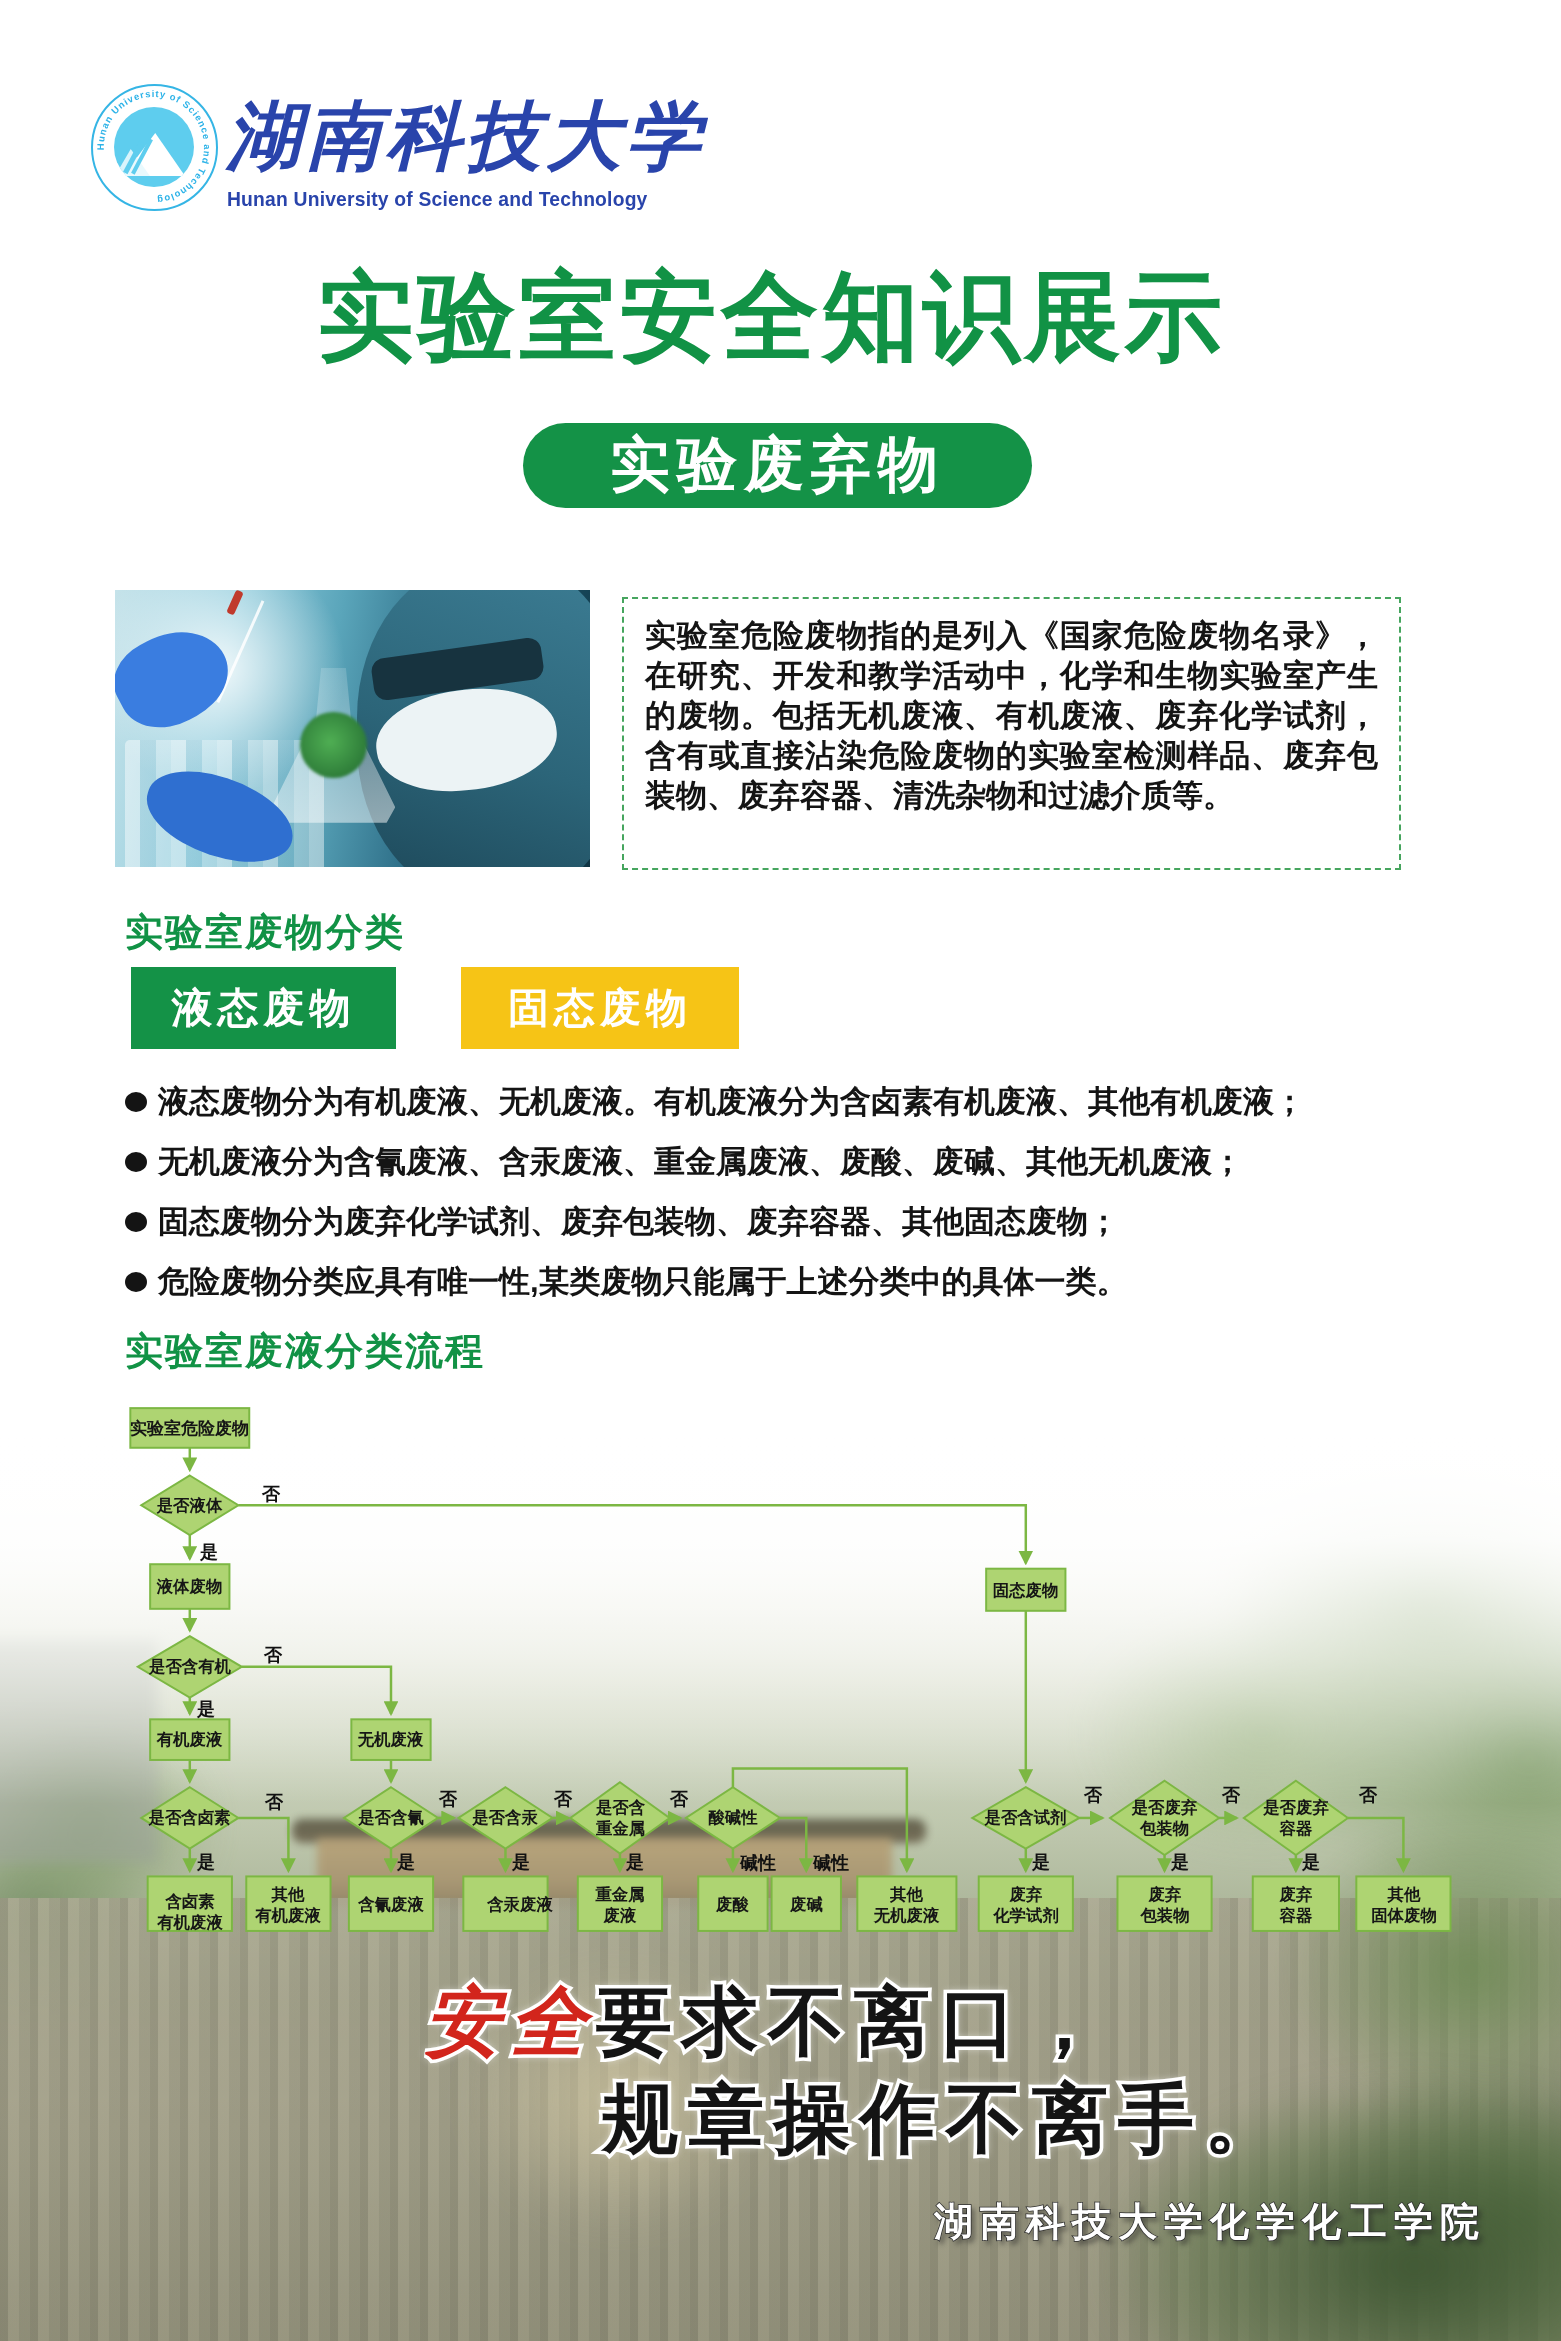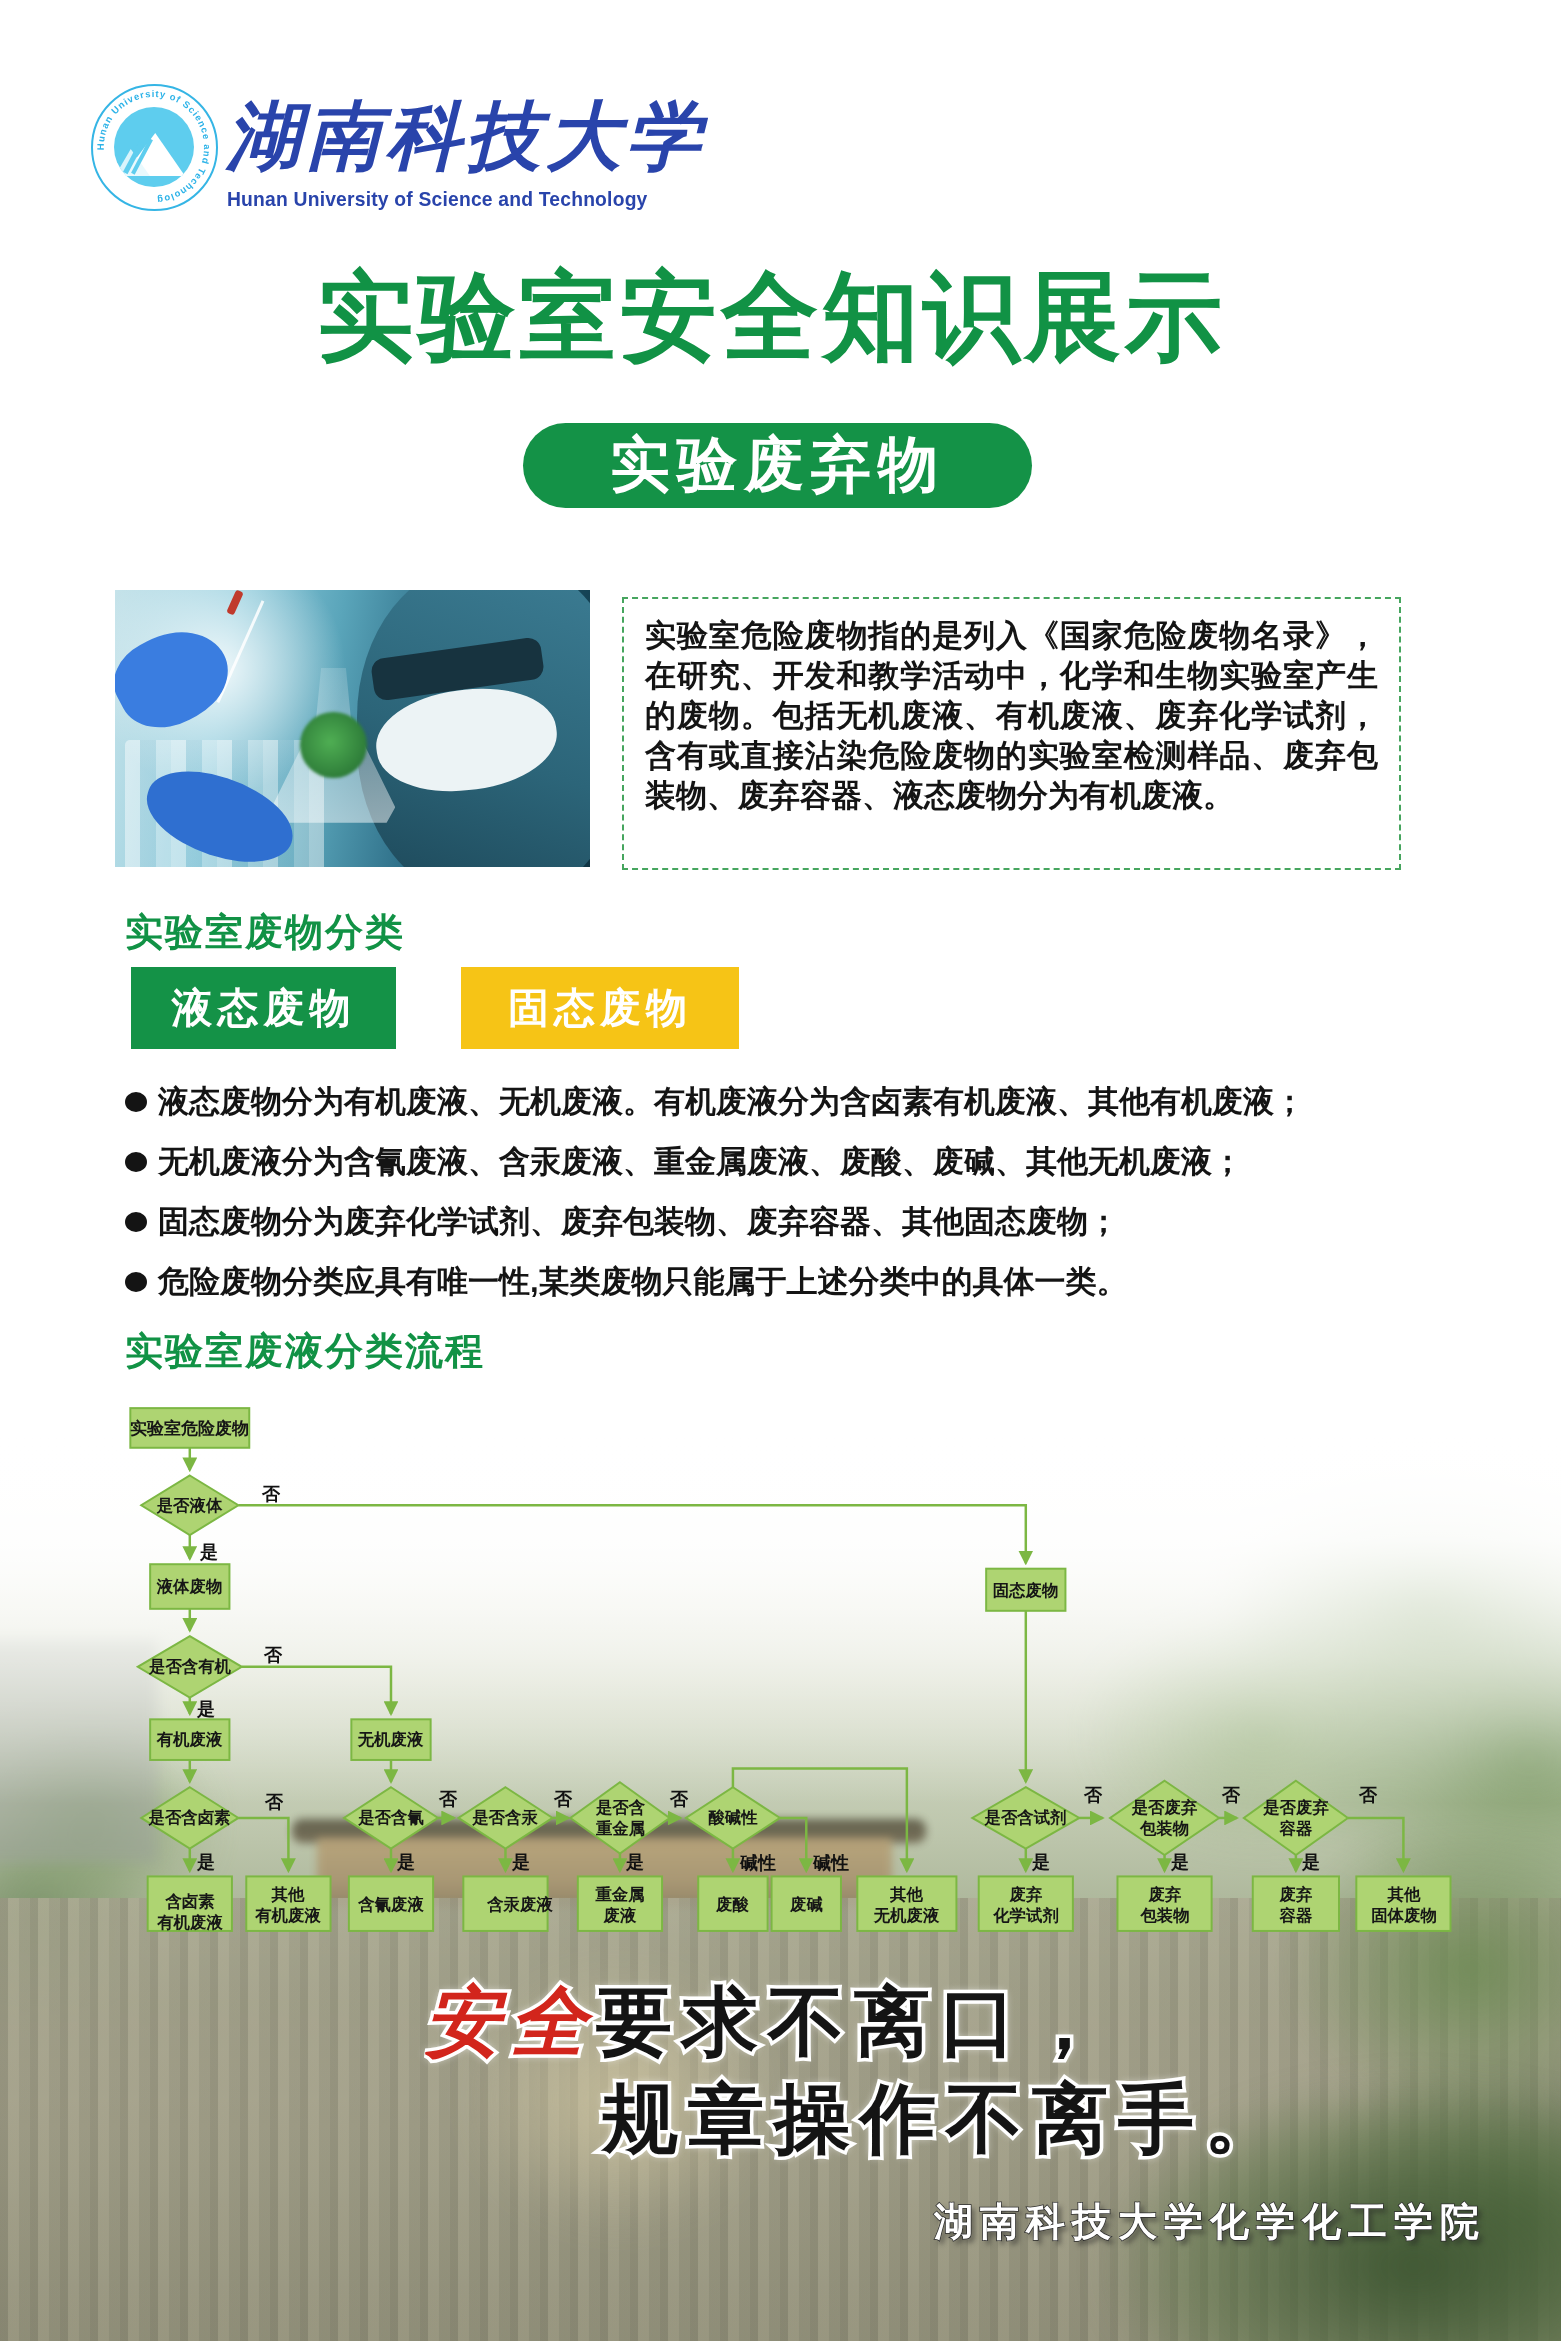--- a/index.html
+++ b/index.html
@@ -165,21 +165,21 @@
     <div class="ph-mask abs"></div>
     <div class="ph-pipette abs"></div>
     <div class="ph-pipette-tip abs"></div>
     <div class="ph-flask abs"></div>
     <div class="ph-plant abs"></div>
     <div class="ph-glove1 abs"></div>
     <div class="ph-glove2 abs"></div>
   </div>
 
   <div id="intro-box" class="abs">
-    <div id="intro-text">实验室危险废物指的是列入《国家危险废物名录》，在研究、开发和教学活动中，化学和生物实验室产生的废物。包括无机废液、有机废液、废弃化学试剂，含有或直接沾染危险废物的实验室检测样品、废弃包装物、废弃容器、液态废物分为有机废液。</div>
+    <div id="intro-text">实验室危险废物指的是列入《国家危险废物名录》，在研究、开发和教学活动中，化学和生物实验室产生的废物。包括无机废液、有机废液、废弃化学试剂，含有或直接沾染危险废物的实验室检测样品、废弃包装物、废弃容器、清洗杂物和过滤介质等。</div>
   </div>
 
   <div id="heading-1" class="abs section-heading">实验室废物分类</div>
   <div id="btn-liquid" class="abs big-btn">液态废物</div>
   <div id="btn-solid" class="abs big-btn">固态废物</div>
 
   <div id="bullets" class="abs">
     <div class="bullet-row">
       <span class="bullet-dot"></span>
       <span class="bullet-text">液态废物分为有机废液、无机废液。有机废液分为含卤素有机废液、其他有机废液；</span>

